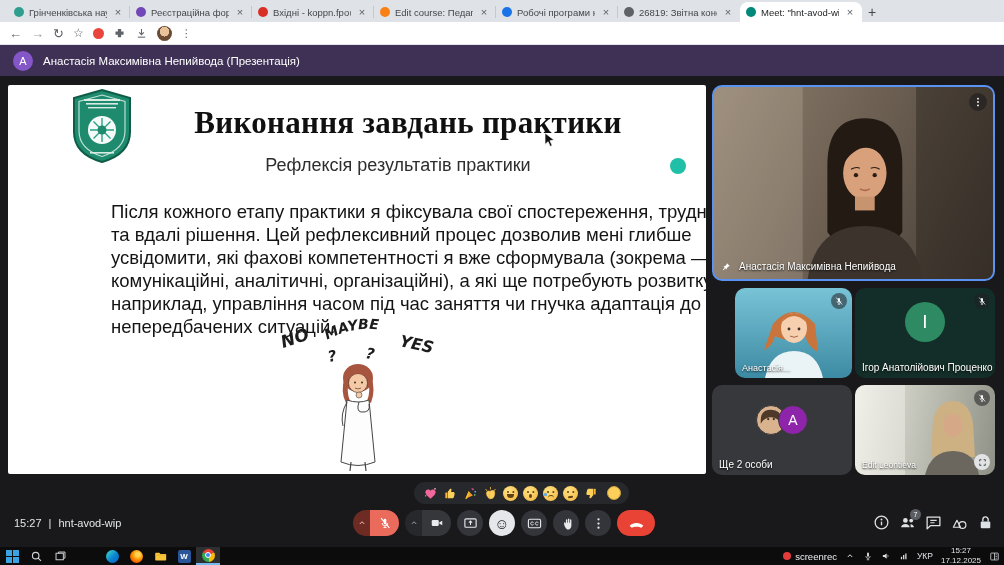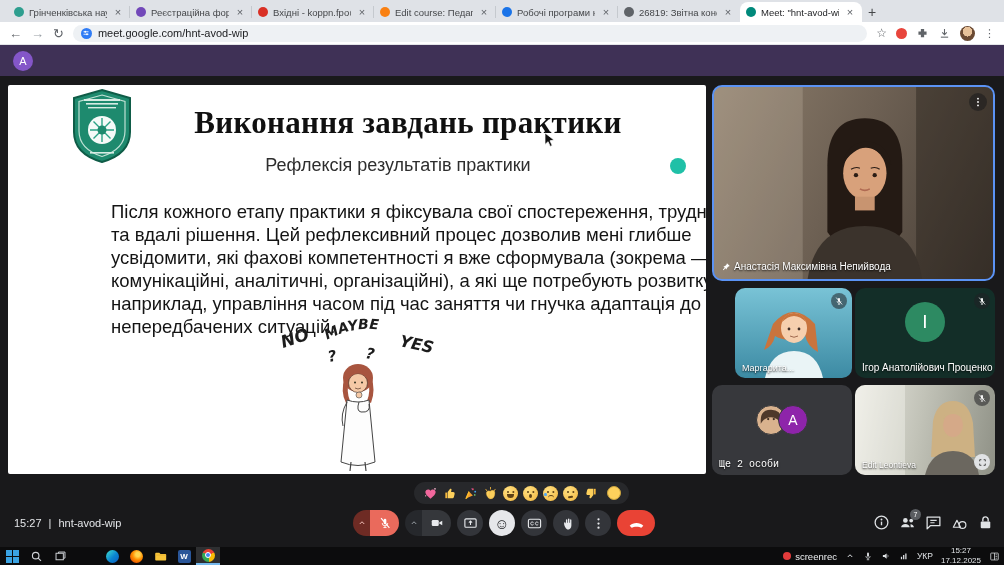--- a/index.html
+++ b/index.html
@@ -61,40 +61,40 @@
   #slide-subtitle{position:absolute;left:150px;top:70px;width:480px;text-align:center;
      font-size:18px;color:#2e2e2e;}
   #slide-dot{position:absolute;left:662px;top:73px;width:16px;height:16px;border-radius:50%;background:#1fc0a7;}
   #slide-body{position:absolute;left:55px;top:115px;width:642px;font-size:18.5px;
      line-height:23px;color:#141414;margin-left:48px;}
   #doodle{position:absolute;left:255px;top:225px;width:190px;height:164px;}
 
   
   .tile{position:absolute;border-radius:10px;overflow:hidden;background:#3c4043;}
   .tile .name{position:absolute;left:7px;bottom:5px;color:#fff;font-size:9px;
-      text-shadow:0 1px 2px rgba(0,0,0,.9);display:flex;align-items:flex-end;gap:3px;white-space:nowrap;}
+      text-shadow:0 1px 2px rgba(0,0,0,.9);display:flex;align-items:flex-end;gap:8px;white-space:nowrap;}
   .micoff{position:absolute;top:5px;right:5px;width:16px;height:16px;border-radius:50%;
       background:rgba(32,33,36,.55);display:grid;place-items:center;}
   .micoff svg{width:10px;height:10px;color:#fff;}
   #tile-main{left:712px;top:9px;width:283px;height:196px;border:2.5px solid #5b93f5;
       background:linear-gradient(115deg,#8d7e6c 0%,#6e6154 45%,#453c34 100%);}
   #tile-main .name{font-size:10px;bottom:7px;}
   .dotsbtn{position:absolute;top:6px;right:6px;width:18px;height:18px;border-radius:50%;
       background:rgba(25,26,28,.55);display:grid;place-items:center;color:#fff;}
   .dotsbtn svg{width:12px;height:12px;fill:currentColor;}
   #tile-marg{left:735px;top:212px;width:117px;height:90px;background:linear-gradient(180deg,#79c3d6,#3c8aa3);}
   #tile-igor{left:855px;top:212px;width:140px;height:90px;background:#132e28;}
   .letter-avatar{position:absolute;left:50%;top:14px;transform:translateX(-50%);
       width:40px;height:40px;border-radius:50%;background:#2d8a62;display:grid;place-items:center;
       color:#fff;font-size:19px;}
   #tile-more{left:712px;top:309px;width:140px;height:90px;background:#37383c;}
   .more-avatars{position:absolute;left:50%;top:20px;transform:translateX(-50%);display:flex;}
   .more-av{width:30px;height:30px;border-radius:50%;border:1.5px solid #37383c;}
   .more-av.a2{margin-left:-8px;background:#8e24aa;display:grid;place-items:center;color:#fff;font-size:14px;}
-  #tile-more .name{font-size:10px;font-family:Liberation Mono, monospace;}
+  #tile-more .name{font-size:10px;}
   #tile-inna{left:855px;top:309px;width:140px;height:90px;background:linear-gradient(100deg,#e9e8e1 0%,#c2c3b8 45%,#8f9186 100%);}
   #tile-inna .name{font-size:8.5px;}
   .expandbtn{position:absolute;right:5px;bottom:5px;width:16px;height:16px;border-radius:50%;
       background:rgba(233,235,238,.9);display:grid;place-items:center;color:#333;}
   .expandbtn svg{width:9px;height:9px;}
   .scene{position:absolute;inset:0;width:100%;height:100%;}
 
   
   #reactions{position:absolute;left:414px;top:406px;height:22px;border-radius:12px;
       background:#27282b;display:flex;align-items:center;gap:3px;padding:0 8px;}
@@ -317,44 +317,35 @@
       <span class="tab-title">Meet: "hnt-avod-wip"</span>
       <span class="tab-close"></span>
     </div>
     <div class="newtab"></div>
   </div>
 
   <div id="toolbar">
     <span class="navg g-back"></span>
     <span class="navg g-fwd"></span>
     <span class="navg g-reload"></span>
-    <div id="urlpill">
-      <span class="siteinfo">
-        <svg viewBox="0 0 16 16">
-            <path d="M3 5.5h10M3 10.5h10" stroke="#fff" stroke-width="1.6"></path>
-            <circle cx="6.5" cy="5.5" r="1.8" fill="#fff"></circle>
-            <circle cx="10" cy="10.5" r="1.8" fill="#fff"></circle>
-          </svg>
-      </span>
-      <span>meet.google.com/hnt-avod-wip</span>
-    </div>
     <span class="tb-ico g-star"></span>
     <span class="extdot"></span>
     <svg class="tb-svg">
         <use href="#i-puzzle"></use>
       </svg>
     <svg class="tb-svg">
         <use href="#i-download"></use>
       </svg>
     <span class="avatar-mini"></span>
     <span class="g-menu"></span>
   </div>
 
   <div id="banner">
     <span class="banner-avatar">А</span>
+    <span>Анастасія Максимівна Непийвода (Презентація)</span>
   </div>
 
   <div id="main">
 
     <div id="slide">
       <svg id="slide-logo" viewBox="0 0 64 76">
         <path d="M32 2 60 10V44q0 22-28 30Q4 66 4 44V10Z" fill="#1e8a6e" stroke="#0f5c47" stroke-width="2"></path>
         <path d="M32 7 55 13.5V43q0 18-23 25.5Q9 61 9 43V13.5Z" fill="none" stroke="#bfe0d4" stroke-width="1.2"></path>
         <rect x="14" y="11" width="36" height="2" fill="#d8ece4"></rect>
         <rect x="16" y="15" width="32" height="1.6" fill="#d8ece4"></rect>
@@ -438,21 +429,21 @@
         <circle cx="64" cy="41" r="1.4" fill="#40302a"></circle>
         <path d="M55 48q4 2.5 8 0" stroke="#a06a50" fill="none" stroke-width="1"></path>
         <path d="M30 90q6-27 29-27t29 27z" fill="#eaf4f6"></path>
       </svg>
       <span class="micoff">
         <svg viewBox="0 0 16 16">
             <use href="#i-micoff"></use>
           </svg>
       </span>
       <span class="name">
-        <span>Маргарита...</span>
+        <span>Анастасія...</span>
       </span>
     </div>
 
     <div class="tile" id="tile-igor">
       <span class="letter-avatar">І</span>
       <span class="micoff">
         <svg viewBox="0 0 16 16">
             <use href="#i-micoff"></use>
           </svg>
       </span>

